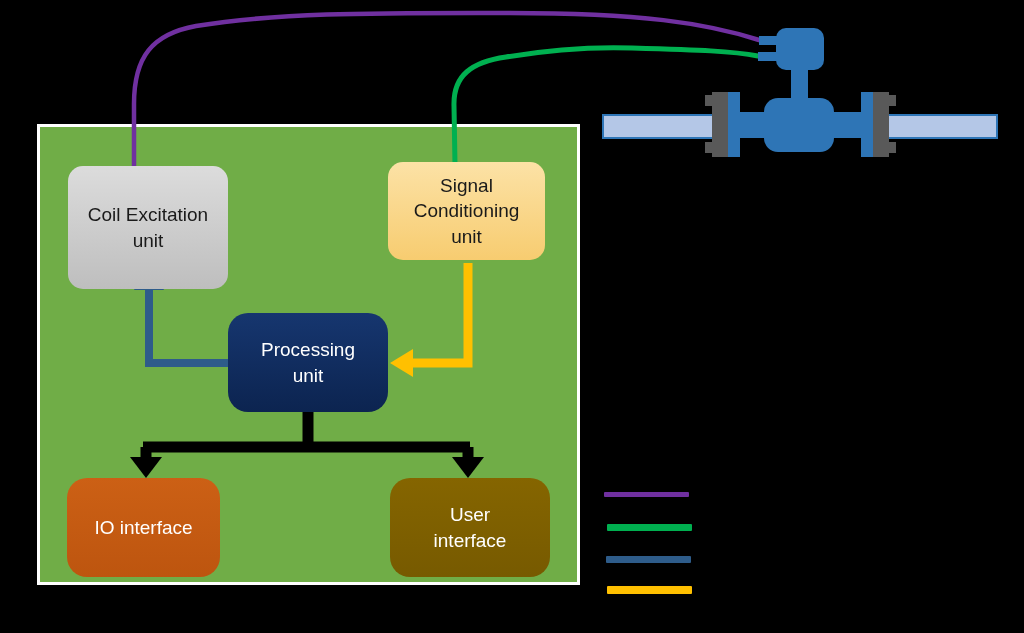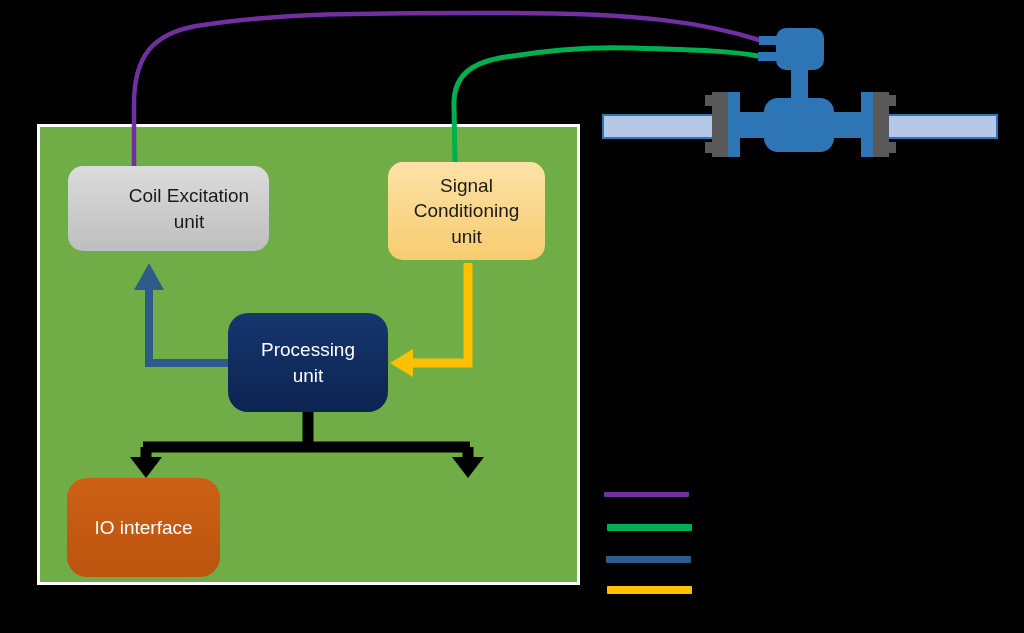--- a/index.html
+++ b/index.html
@@ -9,22 +9,22 @@
   }
   .panel{
     position:absolute;left:37px;top:124px;width:543px;height:461px;
     background:#70AD47;border:3px solid #ffffff;box-sizing:border-box;
   }
   svg.overlay{position:absolute;left:0;top:0;width:1024px;height:633px;}
   .box{
     position:absolute;display:flex;align-items:center;justify-content:center;
     text-align:center;font-size:19px;line-height:1.32;white-space:pre-line;
   }
-  .box-coil{left:68px;top:166px;width:160px;height:85px;border-radius:15px;
-    background:linear-gradient(180deg,#DCDCDC,#BEBEBE);color:#1a1a1a;padding-left:41px;}
+  .box-coil{left:68px;top:166px;width:160px;height:123px;border-radius:15px;
+    background:linear-gradient(180deg,#DCDCDC,#BEBEBE);color:#1a1a1a;}
   .box-signal{left:388px;top:162px;width:157px;height:98px;border-radius:15px;
     background:linear-gradient(180deg,#FCE2A6,#F7CC70);color:#1a1a1a;}
   .box-processing{left:228px;top:313px;width:160px;height:99px;border-radius:20px;
     background:linear-gradient(180deg,#16366F,#0C2450);color:#fff;}
   .box-io{left:67px;top:478px;width:153px;height:99px;border-radius:20px;
     background:linear-gradient(180deg,#CC6015,#BD550F);color:#fff;}
   .box-user{left:390px;top:478px;width:160px;height:99px;border-radius:20px;
     background:linear-gradient(180deg,#856500,#775A00);color:#fff;}
   .pipes rect{stroke:#2E75B6;stroke-width:2;}
 </style>
@@ -105,14 +105,18 @@
 
   <div class="box box-processing">
     <span>Processing
 unit</span>
   </div>
 
   <div class="box box-io">
     <span>IO interface</span>
   </div>
 
+  <div class="box box-user">
+    <span>User
+interface</span>
+  </div>
 
 </div>
 
 </body></html>

